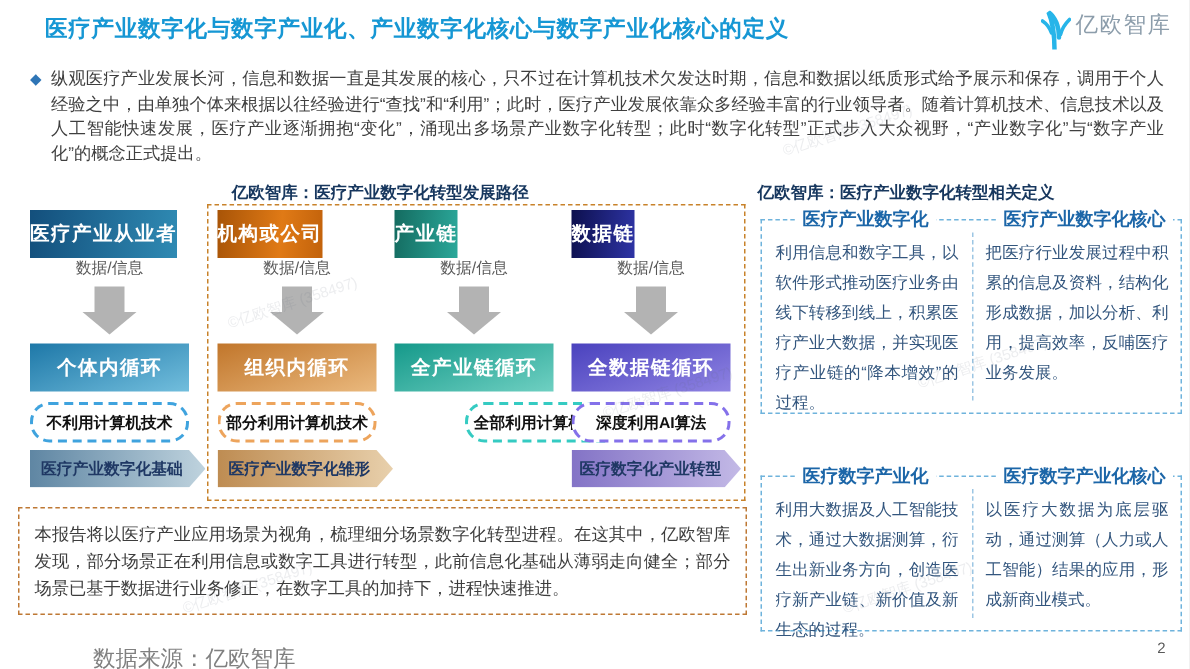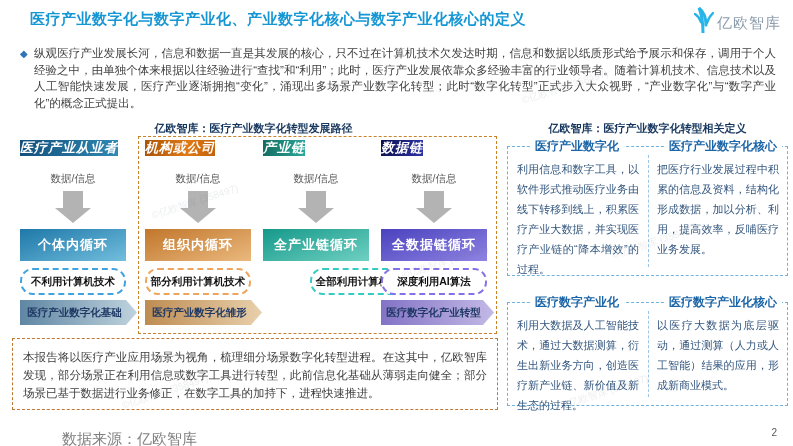--- a/index.html
+++ b/index.html
@@ -2,34 +2,34 @@
 <html><head>
 <meta charset="utf-8">
 <style>
   * { margin:0; padding:0; box-sizing:border-box; }
   html,body { background:#e8e8e8; }
   body { font-family:"Liberation Sans", sans-serif; }
   .slide { position:relative; width:793px; height:446px; background:#ffffff; overflow:hidden; margin:0 auto; }
 
   
   .page-title { position:absolute; left:30px; top:10px; font-size:15px; font-weight:bold; color:#1697d4; letter-spacing:0.5px; }
-  .logo { position:absolute; right:12px; top:7px; display:flex; align-items:flex-end; gap:3px; }
+  .logo { position:absolute; right:12px; top:7px; display:flex; align-items:flex-start; gap:3px; }
   .logo svg { display:block; }
   .logo-text { font-size:15px; color:#8c9dab; letter-spacing:1px; }
 
   
   .intro { position:absolute; left:20px; top:45px; width:756px; font-size:11.5px; line-height:16.5px; color:#3f3f3f; text-align:justify; padding-left:14px; }
   .intro .bullet { position:absolute; left:0; top:1px; color:#2e75b6; font-size:10px; }
 
   
   .diagram-title { position:absolute; left:20px; top:121px; width:467px; text-align:center; font-size:11px; font-weight:bold; color:#17375e; }
   .dash-frame { position:absolute; left:138px; top:136px; width:359px; height:198px; border:1.5px dashed #c8822a; }
   .x0 { left:20px; } .x1 { left:145px; } .x2 { left:263px; } .x3 { left:381px; }
 
-  .hdr-box { position:absolute; top:140px; height:16px; display:flex; align-items:center; justify-content:center; color:#fff; font-size:13px; font-weight:bold; letter-spacing:1px;font-style:italic; }
+  .hdr-box { position:absolute; top:140px; height:32px; display:flex; align-items:center; justify-content:center; color:#fff; font-size:13px; font-weight:bold; letter-spacing:1px; }
   .hdr0 { background:linear-gradient(95deg,#134f7c,#2f8ab3); }
   .hdr1 { background:linear-gradient(95deg,#a85407,#e07a16 60%,#c2620b); }
   .hdr2 { background:linear-gradient(95deg,#146b60,#2ba89a); }
   .hdr3 { background:linear-gradient(95deg,#0d104e,#2e34a5); }
 
   .data-label { position:absolute; top:172px; width:106px; text-align:center; font-size:10.5px; color:#595959; }
 
   .down-arrow { position:absolute; top:191px; width:106px; }
   .down-arrow .shaft { width:20px; height:17px; background:#b3b3b3; margin:0 auto; }
   .down-arrow .head { width:0; height:0; border-left:18px solid transparent; border-right:18px solid transparent; border-top:15px solid #b3b3b3; margin:0 auto; }
@@ -48,24 +48,24 @@
 
   .stage-banner { position:absolute; top:300px; height:25px; width:117px; display:flex; align-items:center; justify-content:center; font-size:10.5px; font-weight:bold; color:#1f3864; clip-path:polygon(0 0, calc(100% - 11px) 0, 100% 50%, calc(100% - 11px) 100%, 0 100%); padding-right:8px; }
   .stg0 { background:linear-gradient(90deg,#5f86a3,#bfd3de); }
   .stg1 { background:linear-gradient(90deg,#be8c52,#e8d0ac); }
   .stg2 { background:linear-gradient(90deg,#5fbcb0,#c8e8e3); }
   .stg3 { background:linear-gradient(90deg,#8373c6,#c3b9e6); width:113px; }
 
   .note-box { position:absolute; left:12px; top:338px; width:486px; height:72px; border:1.5px dashed #be7834; padding:9px 10px 0 10px; font-size:11.5px; line-height:18px; color:#3d3d3d; text-align:justify; }
 
   
-  .def-title { position:absolute; left:505px; top:121px; width:285px; text-align:center; font-size:11px; font-weight:bold; color:#17375e; }
+  .def-title { position:absolute; left:505px; top:121px; width:285px; text-align:left; font-size:11px; font-weight:bold; color:#17375e; }
   .def-box { position:absolute; left:507px; width:281px; border:1.5px dashed #6fb3dc; }
   .def-box1 { top:146px; height:130px; }
-  .def-box2 { top:302px; height:104px;text-decoration:underline; }
+  .def-box2 { top:317px; height:104px;text-decoration:underline; }
   .def-divider { position:absolute; left:50%; top:8px; bottom:8px; border-left:1.5px dashed #9cc6e4; }
   .def-term { position:absolute; top:-9px; background:#fff; padding:0 5px; font-size:12px; font-weight:bold; color:#1c66a8; white-space:nowrap; }
   .term-l { left:22px; } .term-r { left:156px; }
   .def-body { position:absolute; top:12px; width:122px; font-size:11px; line-height:20px; color:#33567e; text-align:justify; }
   .body-l { left:9px; } .body-r { left:149px; }
 
   
   .footer-source { position:absolute; left:30px; top:430px; font-size:15px; color:#808080;margin-left:32px; }
   .page-number { position:absolute; right:16px; top:427px; font-size:10px; color:#595959; }
 

